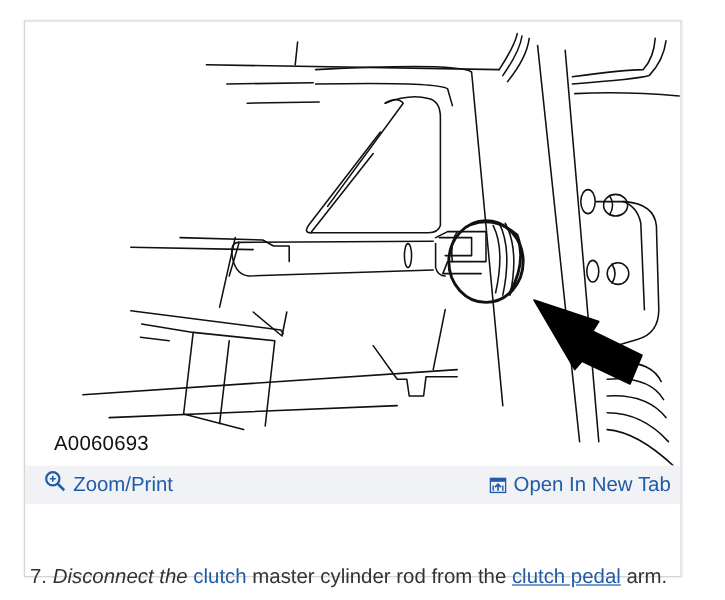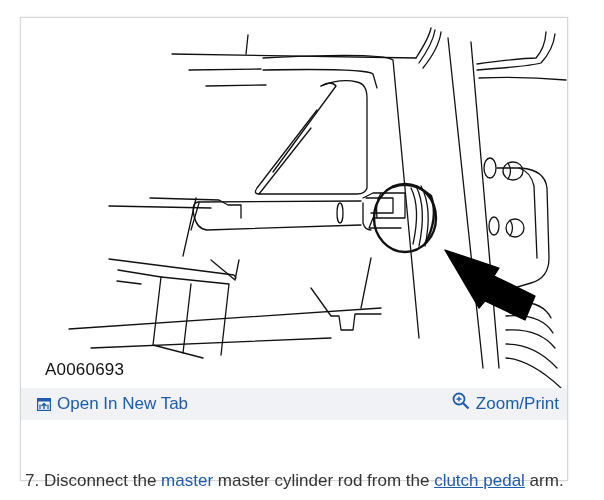--- a/index.html
+++ b/index.html
@@ -102,34 +102,34 @@
     <path d="M342 180 L352 175 L384 175 L384 200 L352 200 L348 210 L360 210 L380 210"></path>
     <path d="M345 180 L372 180 L372 195 L350 195"></path>
     <path d="M342 185 L342 205 Q344 212 350 212"></path>
 
     <path d="M424 232 L478 250 L473 258 L514 278 L504 302 L464 283 L458 290 Z" fill="#000" stroke="#000"></path>
   </svg>
   <div class="fig-id">A0060693</div>
 
   <div class="footer">
     <div class="link">
+      <svg width="18" height="18" viewBox="0 0 18 18" style="margin-top:-6px">
+        <circle cx="7" cy="7" r="5.5" fill="none" stroke="#1f5ba8" stroke-width="1.8"></circle>
+        <path d="M11 11 L16.5 16.5" stroke="#1f5ba8" stroke-width="2.2"></path>
+        <path d="M7 4.5 L7 9.5 M4.5 7 L9.5 7" stroke="#1f5ba8" stroke-width="1.3"></path>
+      </svg>
+      <span>Zoom/Print</span>
+    </div>
+    <div class="link">
       <svg width="14" height="13" viewBox="0 0 14 13">
         <rect x="0.5" y="0.5" width="13" height="12" fill="none" stroke="#1f5ba8" stroke-width="1.4"></rect>
         <rect x="0.5" y="0.5" width="13" height="3" fill="#1f5ba8"></rect>
         <path d="M7 11 L7 6 M4.5 8 L7 5.5 L9.5 8" stroke="#1f5ba8" stroke-width="1.4" fill="none"></path>
         <path d="M3 11 L3 6.5 M11 11 L11 6.5" stroke="#1f5ba8" stroke-width="1.2"></path>
       </svg>
       <span>Open In New Tab</span>
     </div>
-    <div class="link">
-      <svg width="18" height="18" viewBox="0 0 18 18" style="margin-top:-6px">
-        <circle cx="7" cy="7" r="5.5" fill="none" stroke="#1f5ba8" stroke-width="1.8"></circle>
-        <path d="M11 11 L16.5 16.5" stroke="#1f5ba8" stroke-width="2.2"></path>
-        <path d="M7 4.5 L7 9.5 M4.5 7 L9.5 7" stroke="#1f5ba8" stroke-width="1.3"></path>
-      </svg>
-      <span>Zoom/Print</span>
-    </div>
   </div>
 </div>
 
 <div class="instruction">
-  <span style="white-space: pre;">7.</span><span style="white-space: pre;"> Disconnect the </span><a style="white-space: pre;">master</a><span style="white-space: pre; margin-top: 44px;"> master cylinder rod from the </span><a style="white-space: pre; text-decoration: underline;">clutch pedal</a><span style="white-space: pre;"> arm.</span>
+  <span style="white-space: pre;">7.</span><span style="white-space: pre; font-style: italic;"> Disconnect the </span><a style="white-space: pre;">clutch</a><span style="white-space: pre; margin-top: 44px;"> master cylinder rod from the </span><a style="white-space: pre; text-decoration: underline;">clutch pedal</a><span style="white-space: pre;"> arm.</span>
 </div>
 
 </body></html>

